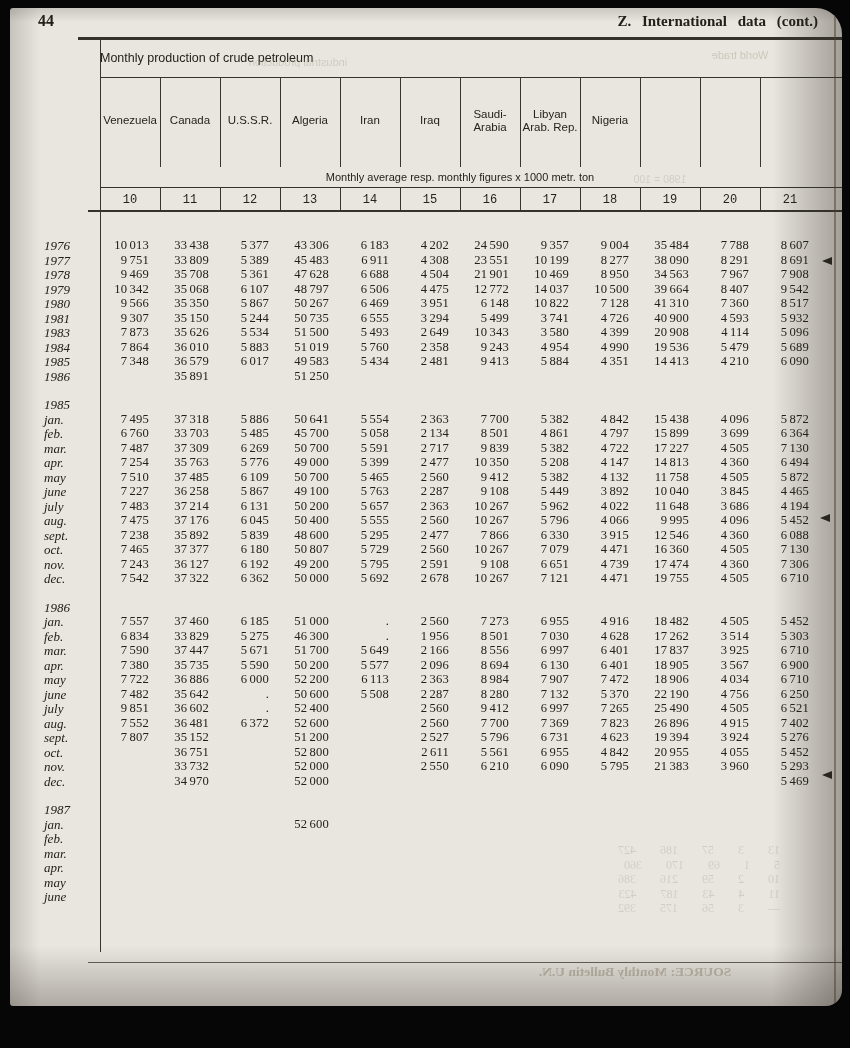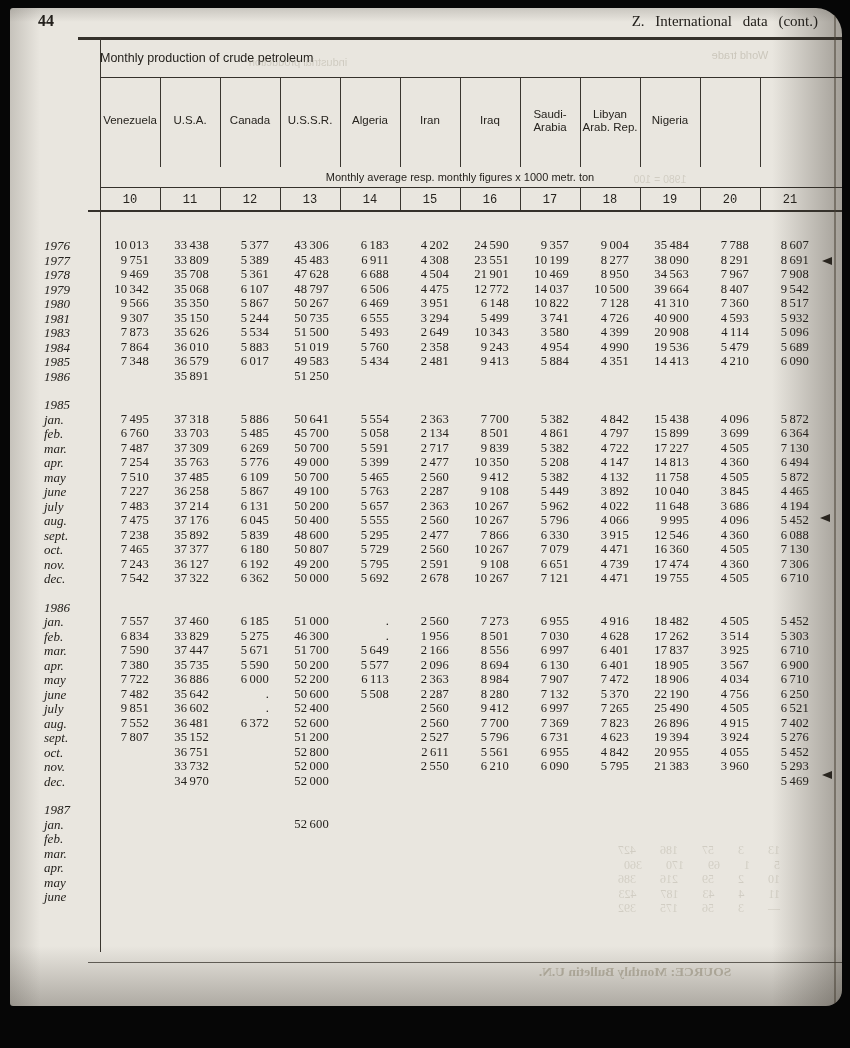--- a/index.html
+++ b/index.html
@@ -12,21 +12,21 @@
           linear-gradient(to bottom, rgba(40,36,30,.16), rgba(40,36,30,0) 14px),
           linear-gradient(to top, rgba(50,44,36,.32), rgba(55,48,40,0) 60px),
           #e9e6df;
         border-radius:3px 26px 16px 3px;overflow:hidden;}
   .content{position:absolute;left:-10px;top:-8px;width:850px;height:1048px;color:#23201c;}
 
   .hline{position:absolute;background:#35312b;}
   .vline{position:absolute;background:#3a362f;width:1px;}
 
   #pagenum{position:absolute;left:38px;top:12px;font-weight:bold;font-size:16px;}
-  #hdr-right{position:absolute;right:32px;top:13px;font-weight:normal;font-size:15px;word-spacing:7px;}
+  #hdr-right{position:absolute;right:32px;top:13px;font-weight:bold;font-size:15px;word-spacing:7px;}
 
   #tbl-title{position:absolute;left:100px;top:51px;width:720px;
              font-family:"Liberation Sans","DejaVu Sans",sans-serif;font-size:12.5px;color:#26231e;}
   #unit-note{position:absolute;left:100px;top:171px;width:720px;text-align:center;
              font-family:"Liberation Sans","DejaVu Sans",sans-serif;font-size:11px;color:#26231e;}
 
   #col-headers{position:absolute;left:100px;top:77px;width:720px;height:88px;
                display:grid;grid-template-columns:repeat(12,60px);}
   #col-headers .chcell{display:flex;align-items:center;justify-content:center;text-align:center;
                white-space:pre-line;font-family:"Liberation Sans","DejaVu Sans",sans-serif;
@@ -64,21 +64,20 @@
       <div class="hline" style="left:78px;top:37px;width:764px;height:3px;"></div>
       <div class="hline" style="left:100px;top:77px;width:742px;height:1px;"></div>
       <div class="hline" style="left:100px;top:187px;width:742px;height:1px;"></div>
       <div class="hline" style="left:88px;top:210px;width:754px;height:2px;"></div>
       <div class="hline" style="left:88px;top:962px;width:754px;height:1px;background:rgba(53,49,43,.75);"></div>
       <div class="vline" style="left:99.5px;top:38px;height:914px;width:1.5px;"></div>
 
       <div id="tbl-title">Monthly production of crude petroleum</div>
       <div id="col-headers">
           <div class="chcell">Venezuela</div>
-          <div class="chcell">U.S.A.</div>
           <div class="chcell">Canada</div>
           <div class="chcell">U.S.S.R.</div>
           <div class="chcell">Algeria</div>
           <div class="chcell">Iran</div>
           <div class="chcell">Iraq</div>
           <div class="chcell">Saudi-
 Arabia</div>
           <div class="chcell">Libyan
 Arab. Rep.</div>
           <div class="chcell">Nigeria</div>

